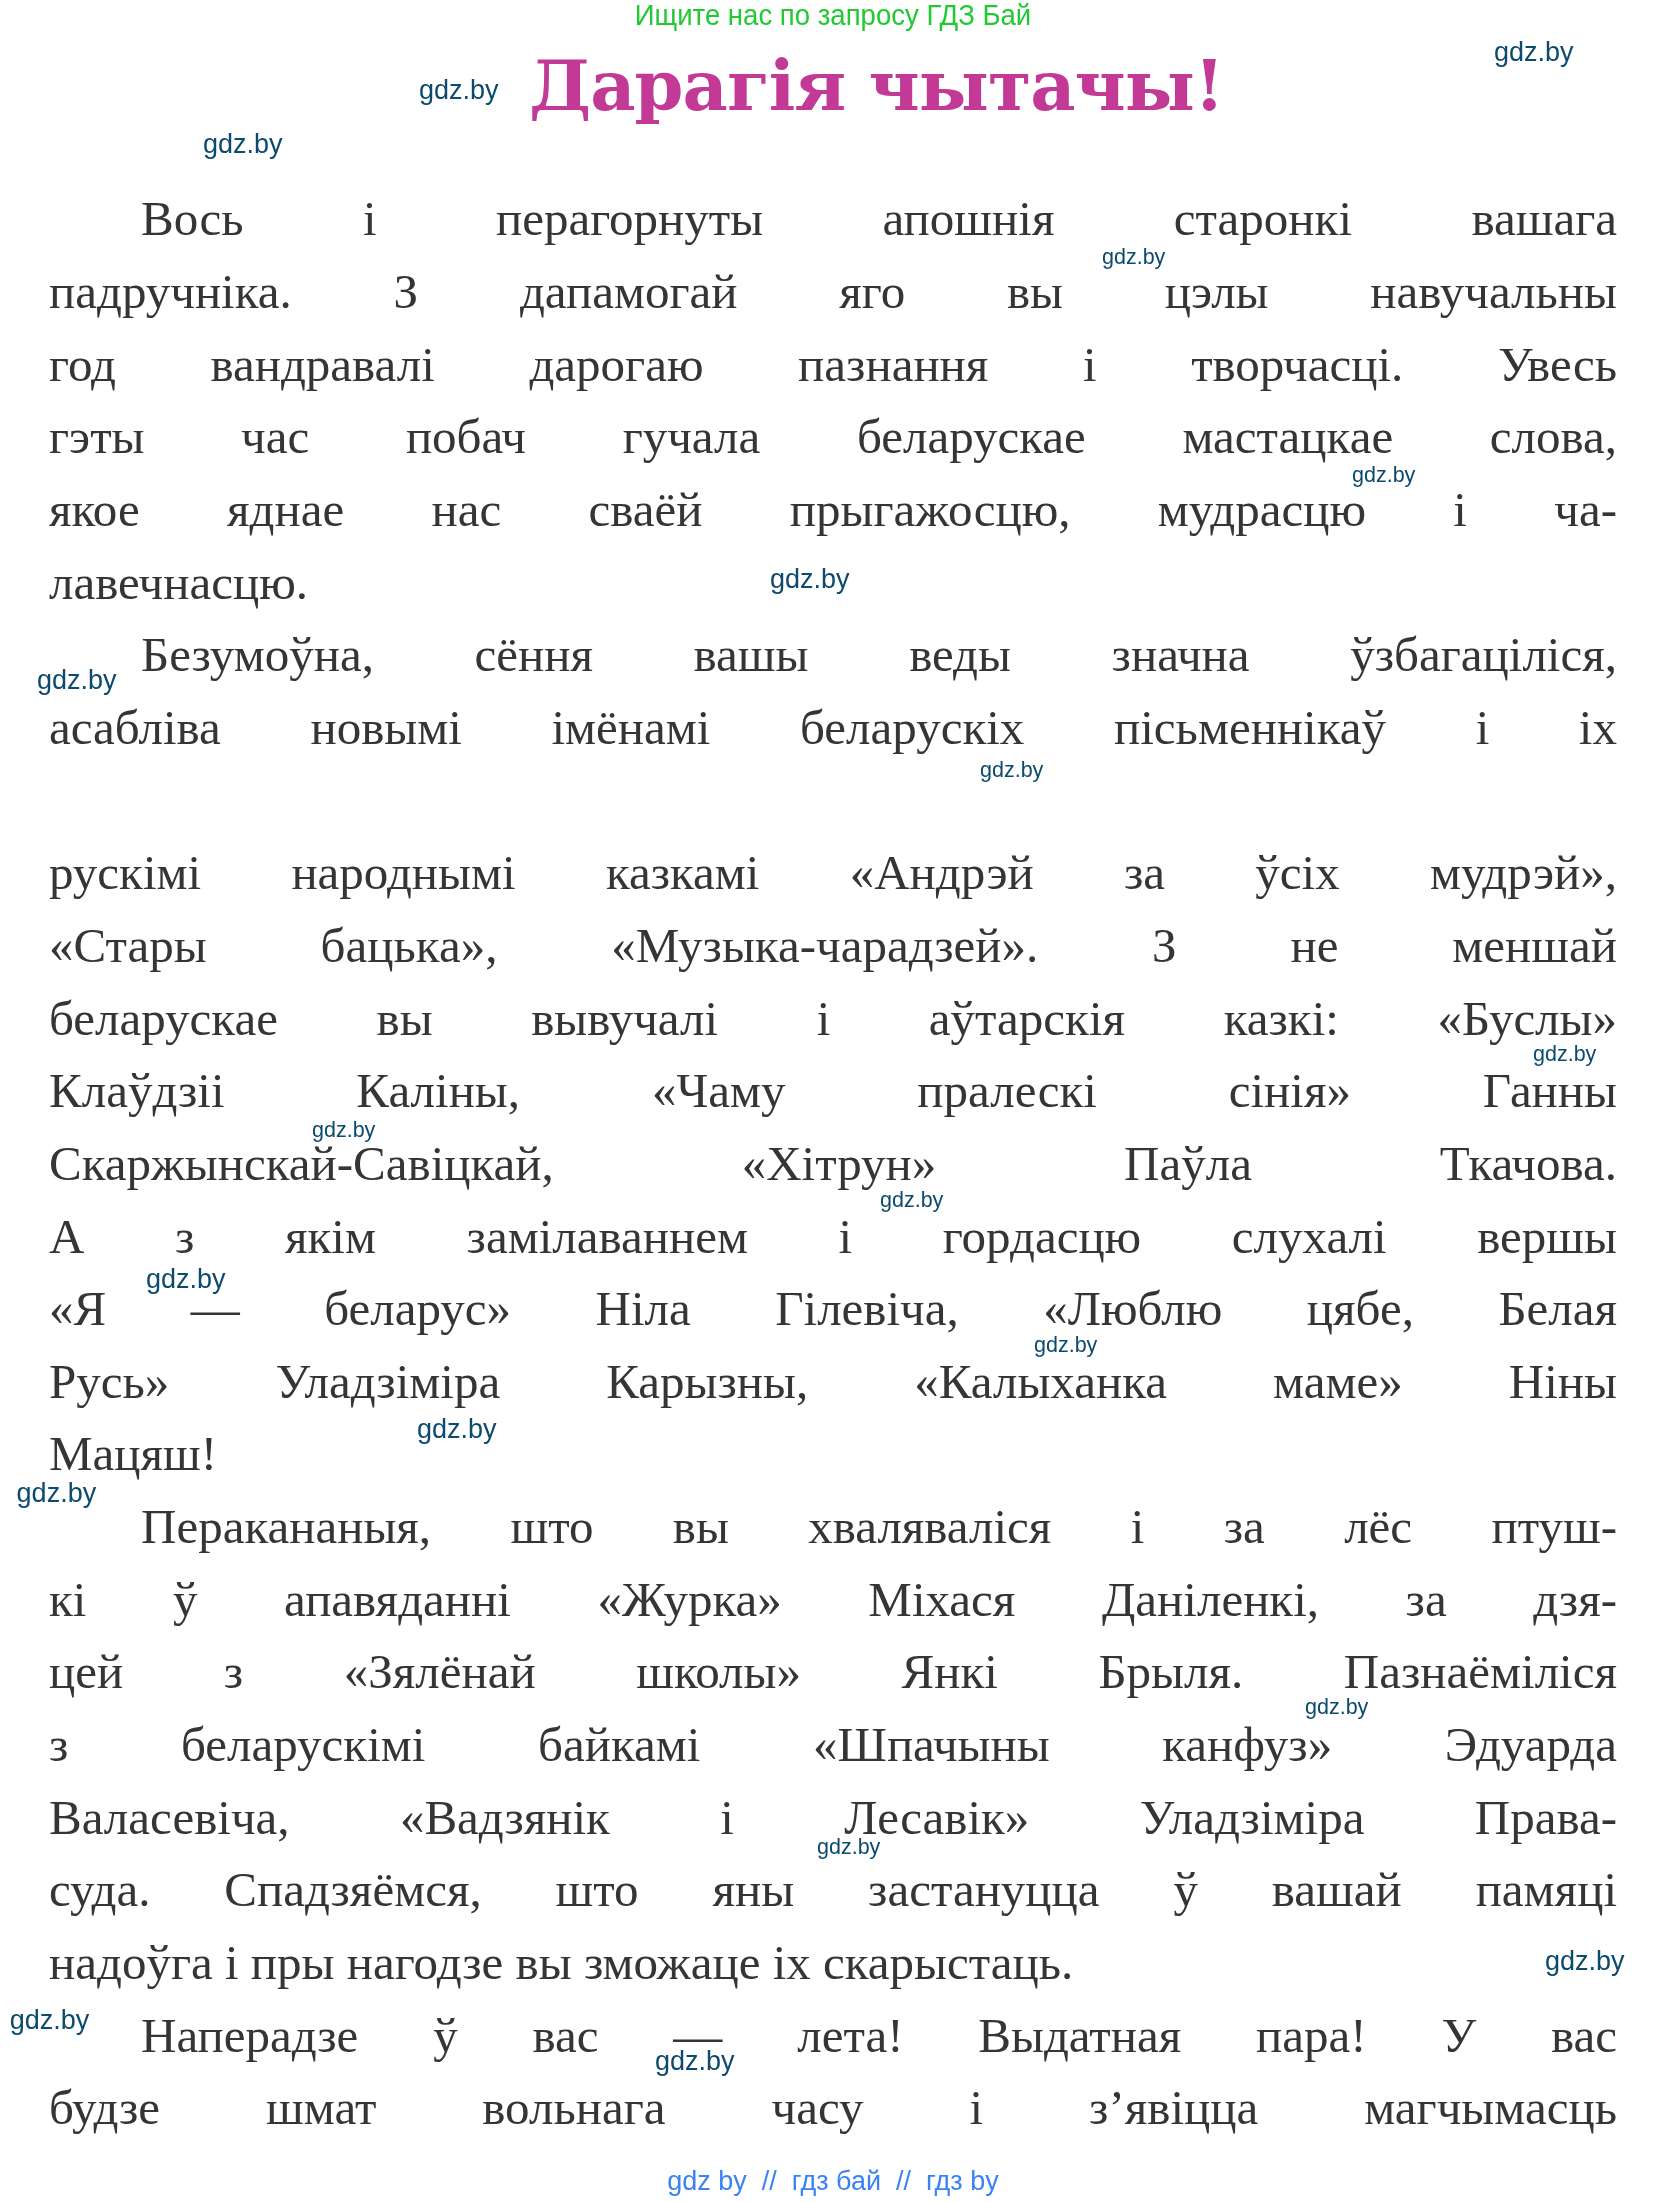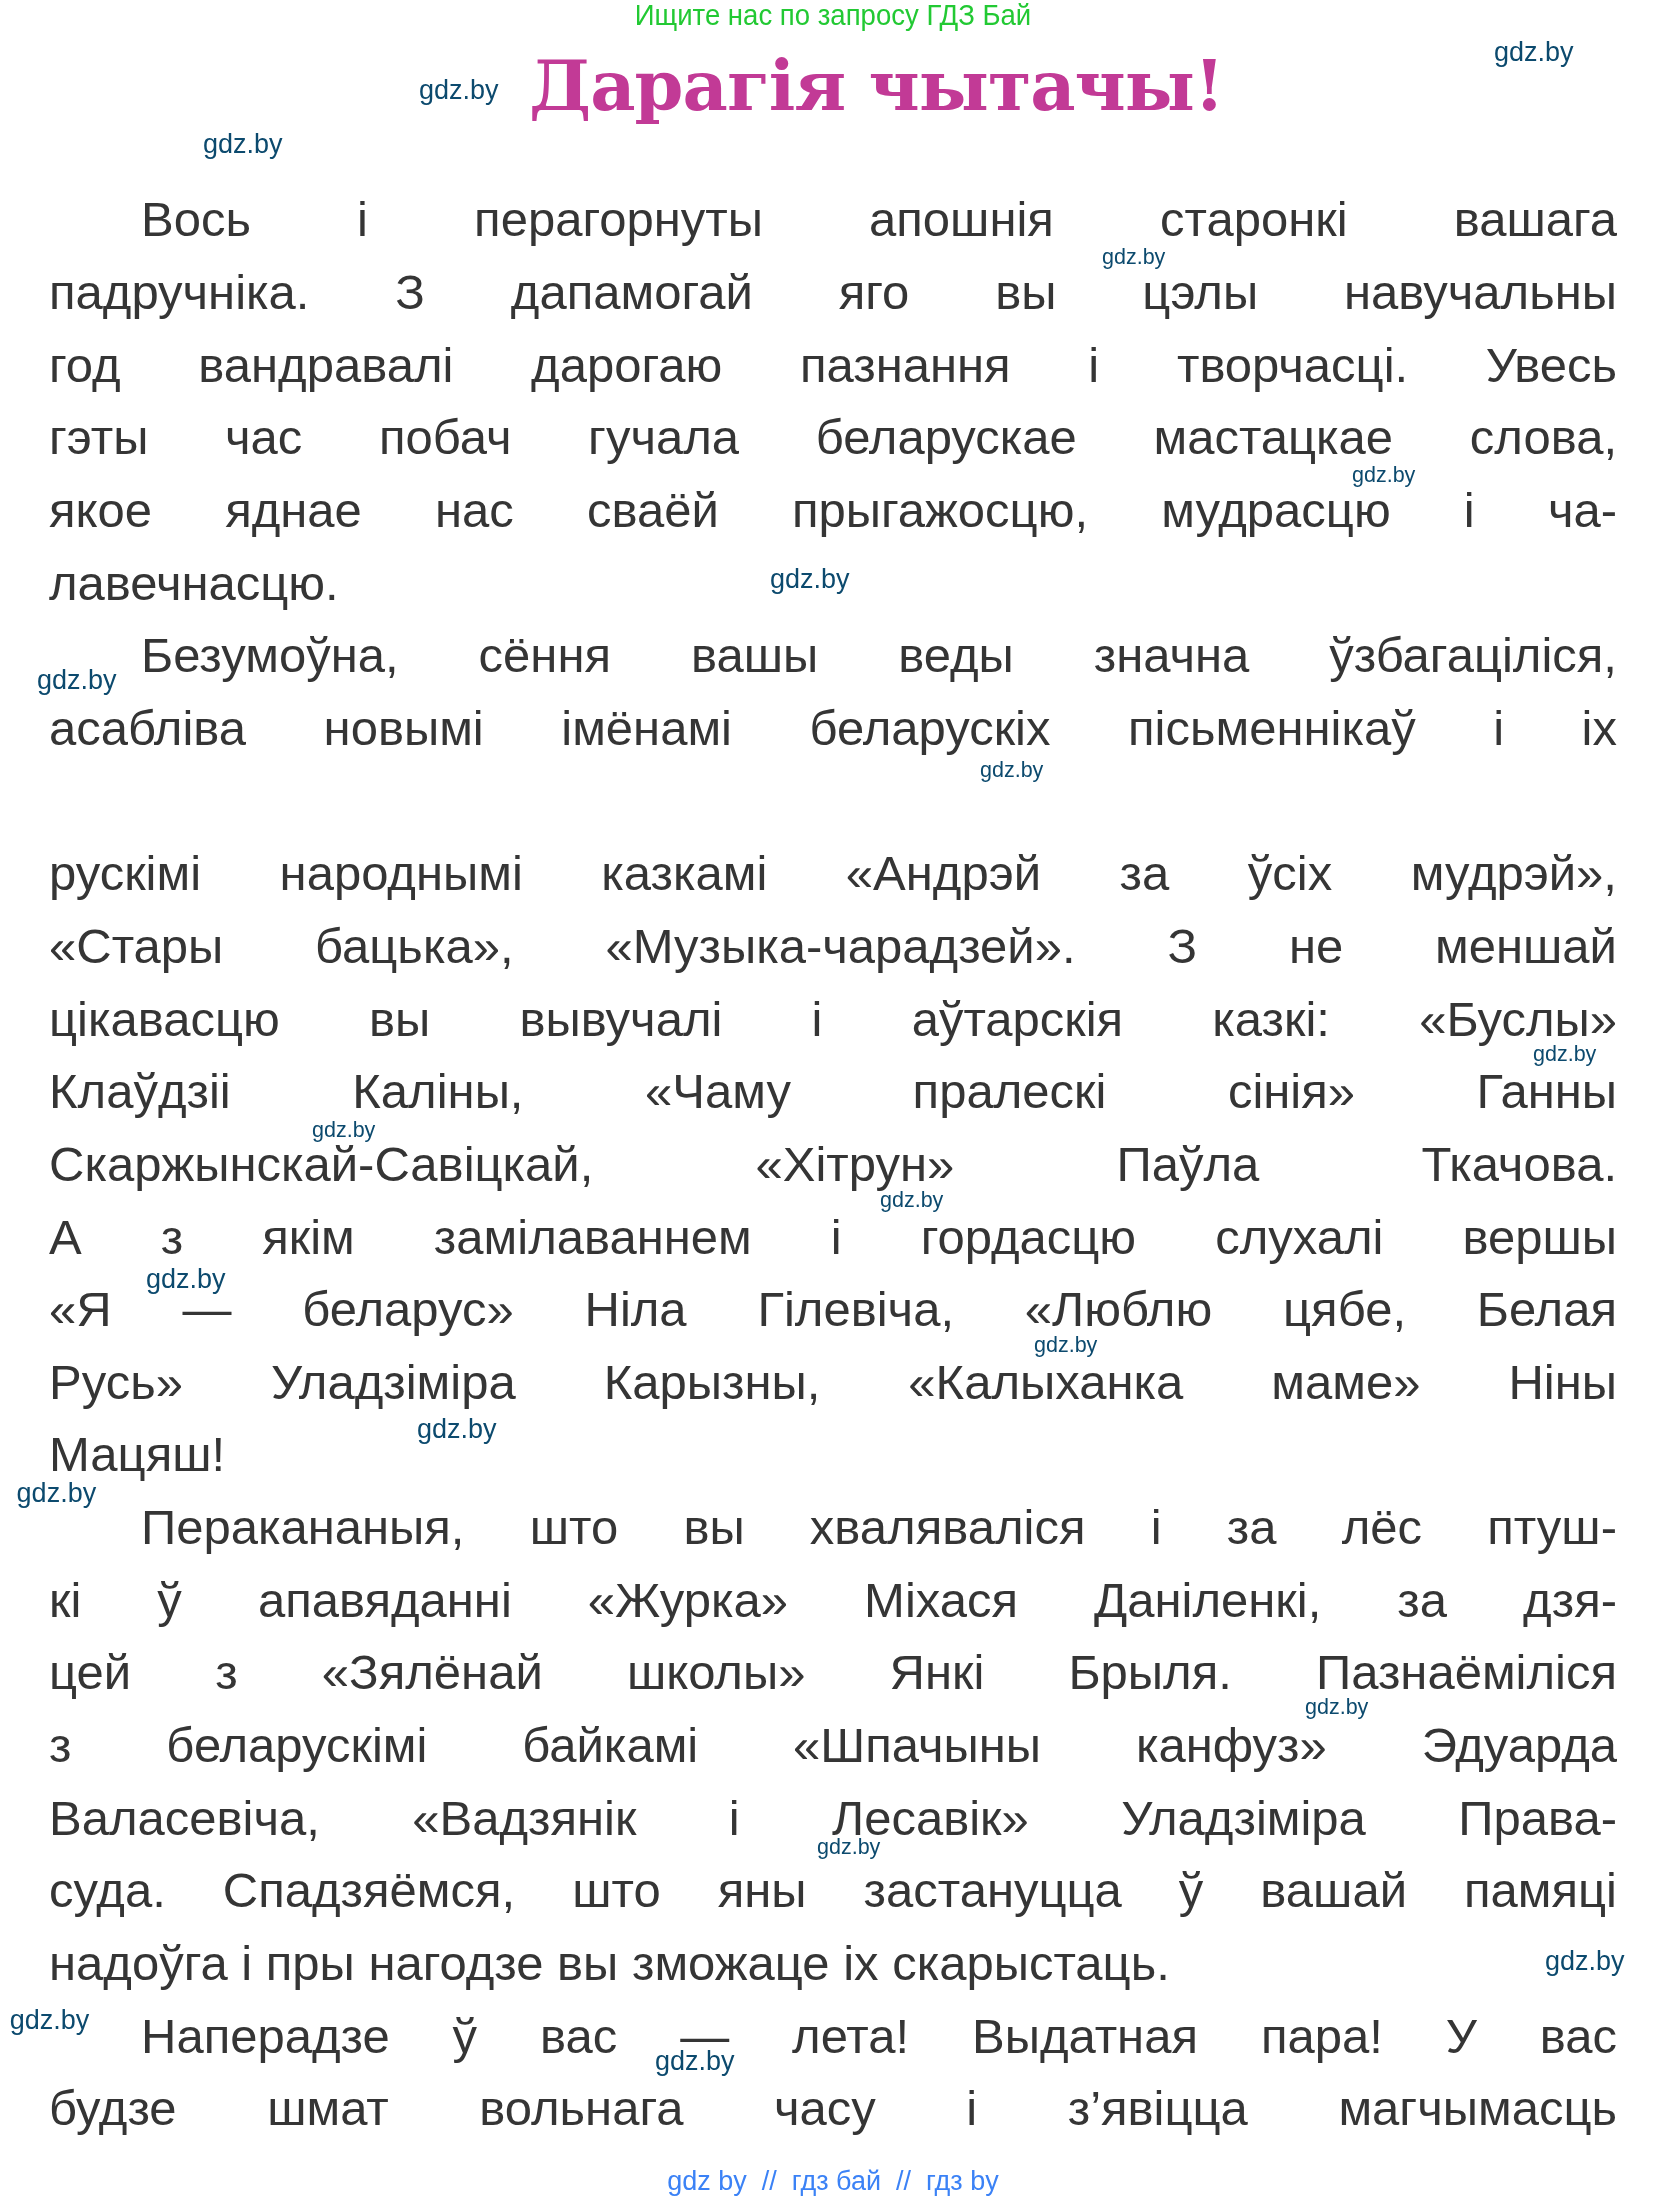--- a/index.html
+++ b/index.html
@@ -12,21 +12,21 @@
   .title {
     position: absolute; left: 529px; top: 45px; width: 612px; text-align: center;
     font-family: "DejaVu Serif", serif; font-weight: bold; font-size: 70px;
     color: #c23a96; line-height: 82px; white-space: nowrap; letter-spacing: -1px;
   }
   .body-text {
     position: absolute; left: 0; top: 0; width: 1666px; height: 2202px;
   }
   .line {
     position: absolute; left: 49px; width: 1568px; height: 72px;
-    font-family: Liberation Sans, sans-serif; font-size: 49px; color: #353535;
+    font-family: Liberation Serif, serif; font-size: 49px; color: #353535;
     line-height: 72px; white-space: nowrap;
     text-align: justify; text-align-last: justify;
   }
   .line.indent { left: 141px; width: 1476px; }
   .line.last { text-align-last: left; }
   .wm {
     position: absolute; font-family: "Liberation Sans", sans-serif;
     color: #0c4a6e; white-space: nowrap; line-height: 1;
   }
   .wm.big { font-size: 27px; }
@@ -48,21 +48,21 @@
     <div class="line indent" style="top: 183px;">Вось і перагорнуты апошнія старонкі вашага</div>
     <div class="line" style="top: 256px;">падручніка. З дапамогай яго вы цэлы навучальны</div>
     <div class="line" style="top: 329px;">год вандравалі дарогаю пазнання і творчасці. Увесь</div>
     <div class="line" style="top: 401px;">гэты час побач гучала беларускае мастацкае слова,</div>
     <div class="line" style="top: 474px;">якое яднае нас сваёй прыгажосцю, мудрасцю і ча-</div>
     <div class="line last" style="top: 547px;">лавечнасцю.</div>
     <div class="line indent" style="top: 619px;">Безумоўна, сёння вашы веды значна ўзбагаціліся,</div>
     <div class="line" style="top: 692px;">асабліва новымі імёнамі беларускіх пісьменнікаў і іх</div>
     <div class="line" style="top: 837px;">рускімі народнымі казкамі «Андрэй за ўсіх мудрэй»,</div>
     <div class="line" style="top: 910px;">«Стары бацька», «Музыка-чарадзей». З не меншай</div>
-    <div class="line" style="top: 983px;">цікавасцю вы вывучалі і аўтарскія казкі: «Буслы»</div>
+    <div class="line" style="top: 983px;">беларускае вы вывучалі і аўтарскія казкі: «Буслы»</div>
     <div class="line" style="top: 1055px;">Клаўдзіі Каліны, «Чаму пралескі сінія» Ганны</div>
     <div class="line" style="top: 1128px;">Скаржынскай-Савіцкай, «Хітрун» Паўла Ткачова.</div>
     <div class="line" style="top: 1201px;">А з якім замілаваннем і гордасцю слухалі вершы</div>
     <div class="line" style="top: 1273px;">«Я — беларус» Ніла Гілевіча, «Люблю цябе, Белая</div>
     <div class="line" style="top: 1346px;">Русь» Уладзіміра Карызны, «Калыханка маме» Ніны</div>
     <div class="line last" style="top: 1418px;">Мацяш!</div>
     <div class="line indent" style="top: 1491px;">Перакананыя, што вы хваляваліся і за лёс птуш-</div>
     <div class="line" style="top: 1564px;">кі ў апавяданні «Журка» Міхася Даніленкі, за дзя-</div>
     <div class="line" style="top: 1636px;">цей з «Зялёнай школы» Янкі Брыля. Пазнаёміліся</div>
     <div class="line" style="top: 1709px;">з беларускімі байкамі «Шпачыны канфуз» Эдуарда</div>

